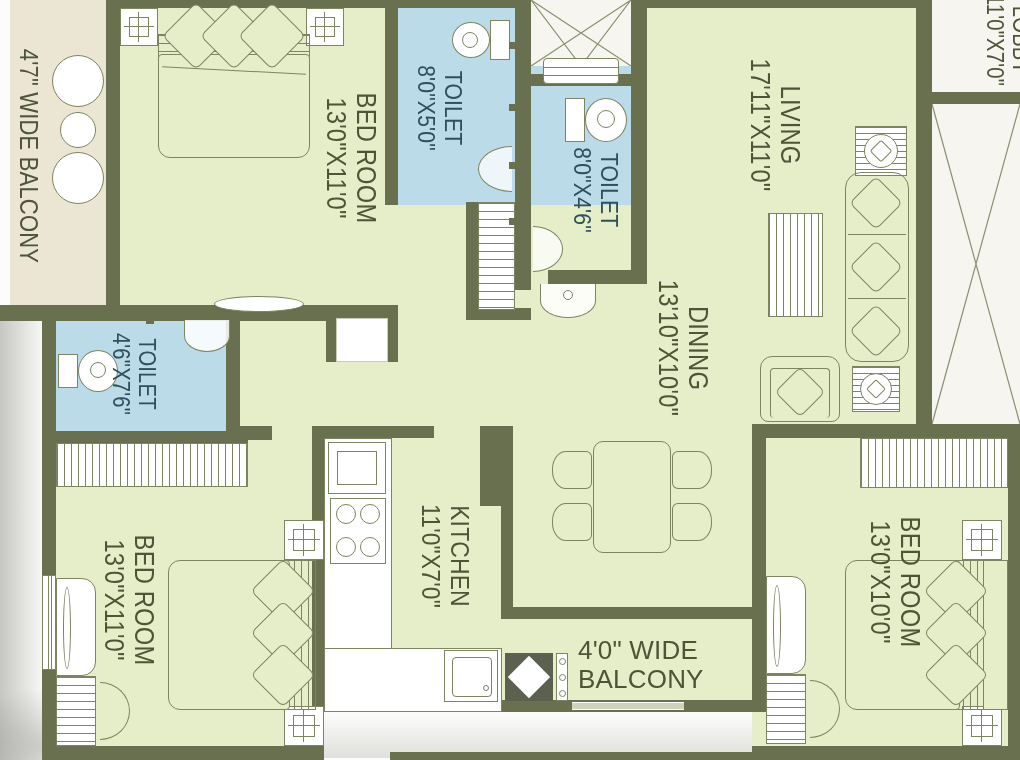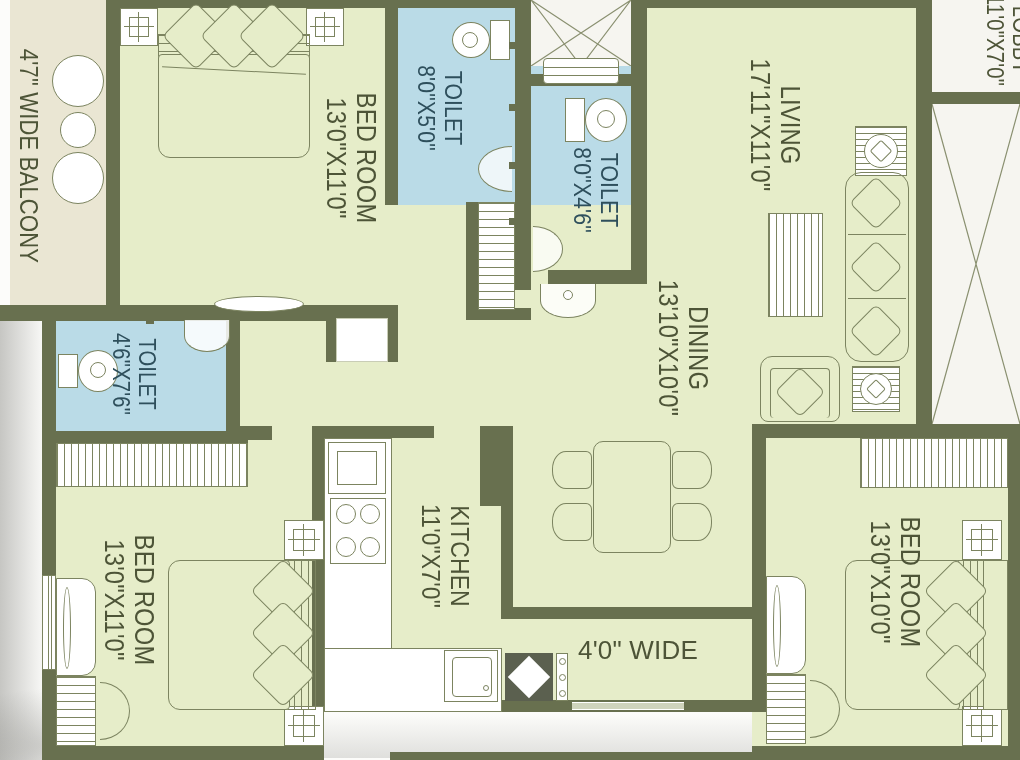--- a/index.html
+++ b/index.html
@@ -292,20 +292,21 @@
     <span style="display:block">13'0"X11'0"</span>
   </div>
 
   <div class="label rot" style="left:366px;top:528px;width:160px;height:56px;font-size:26px;">
     <span style="display:block">KITCHEN</span>
     <span style="display:block">11'0"X7'0"</span>
   </div>
 
   <div class="label" style="left:578px;top:636px;width:170px;height:60px;font-size:26px;text-align:left;">
     <span style="display:block">4'0" WIDE</span>
+    <span style="display:block">BALCONY</span>
   </div>
 
   <div class="label rot" style="left:816px;top:553px;width:160px;height:58px;font-size:27px;">
     <span style="display:block">BED ROOM</span>
     <span style="display:block">13'0"X10'0"</span>
   </div>
 
   <div class="label rot" style="left:948px;top:15px;width:120px;height:50px;font-size:23px;">
     <span style="display:block">LOBBY</span>
     <span style="display:block">11'0"X7'0"</span>

